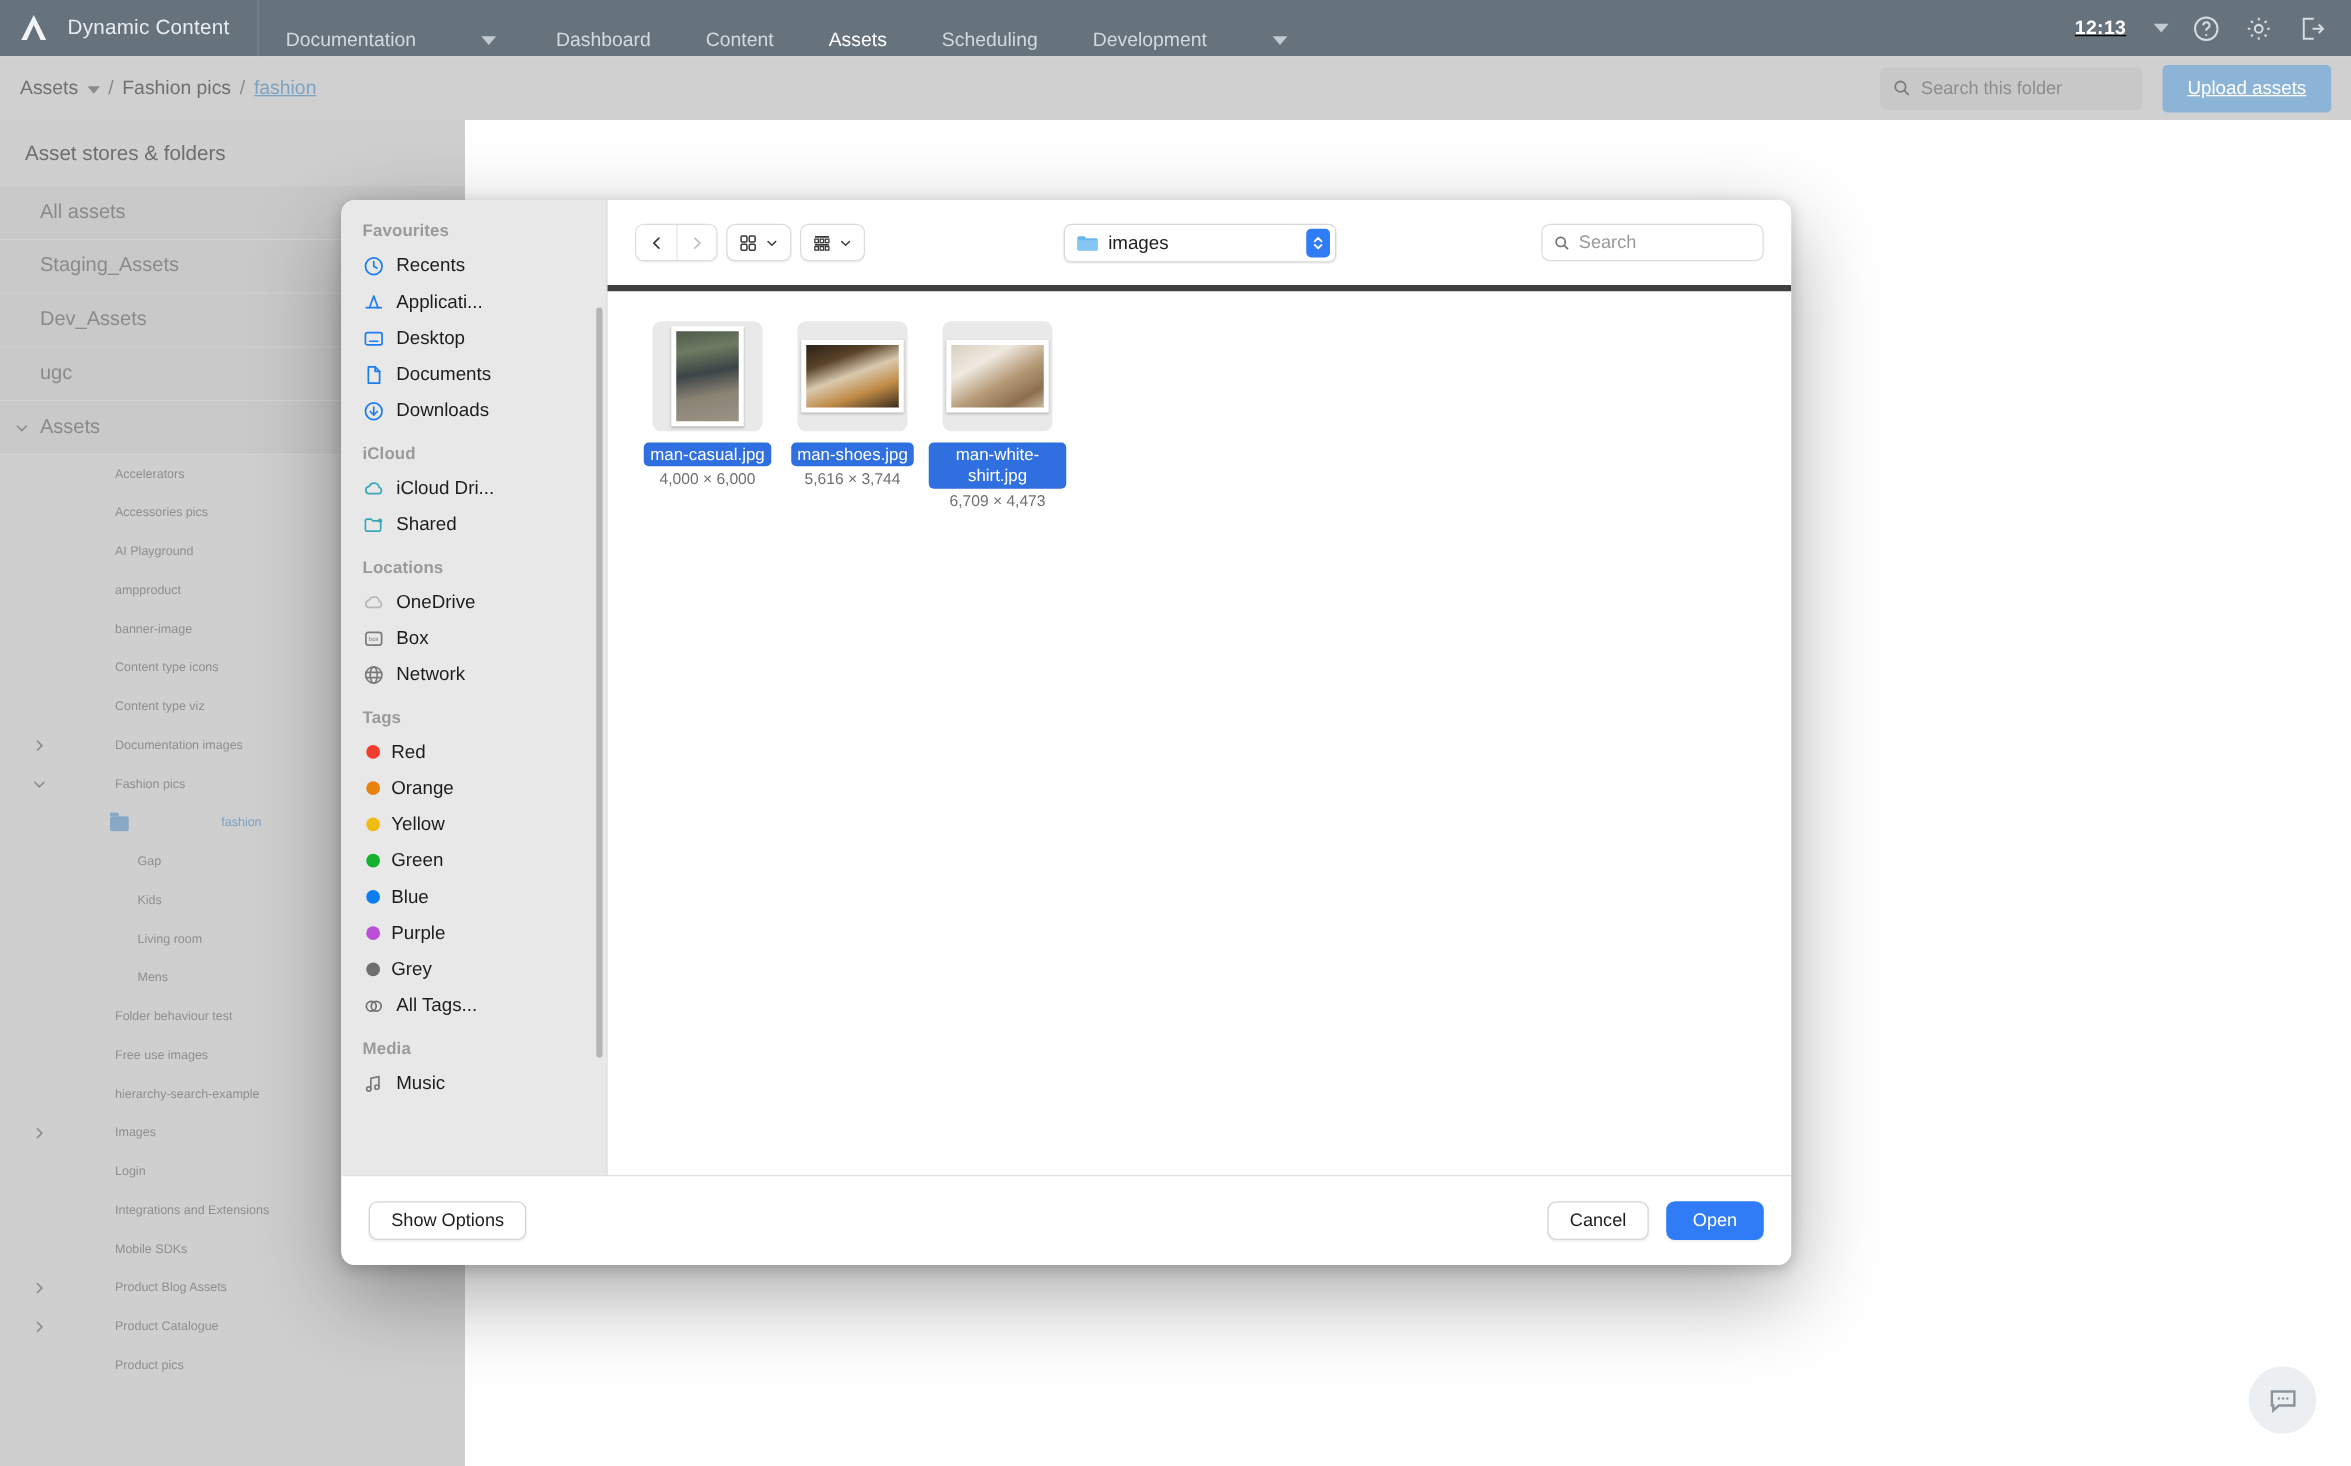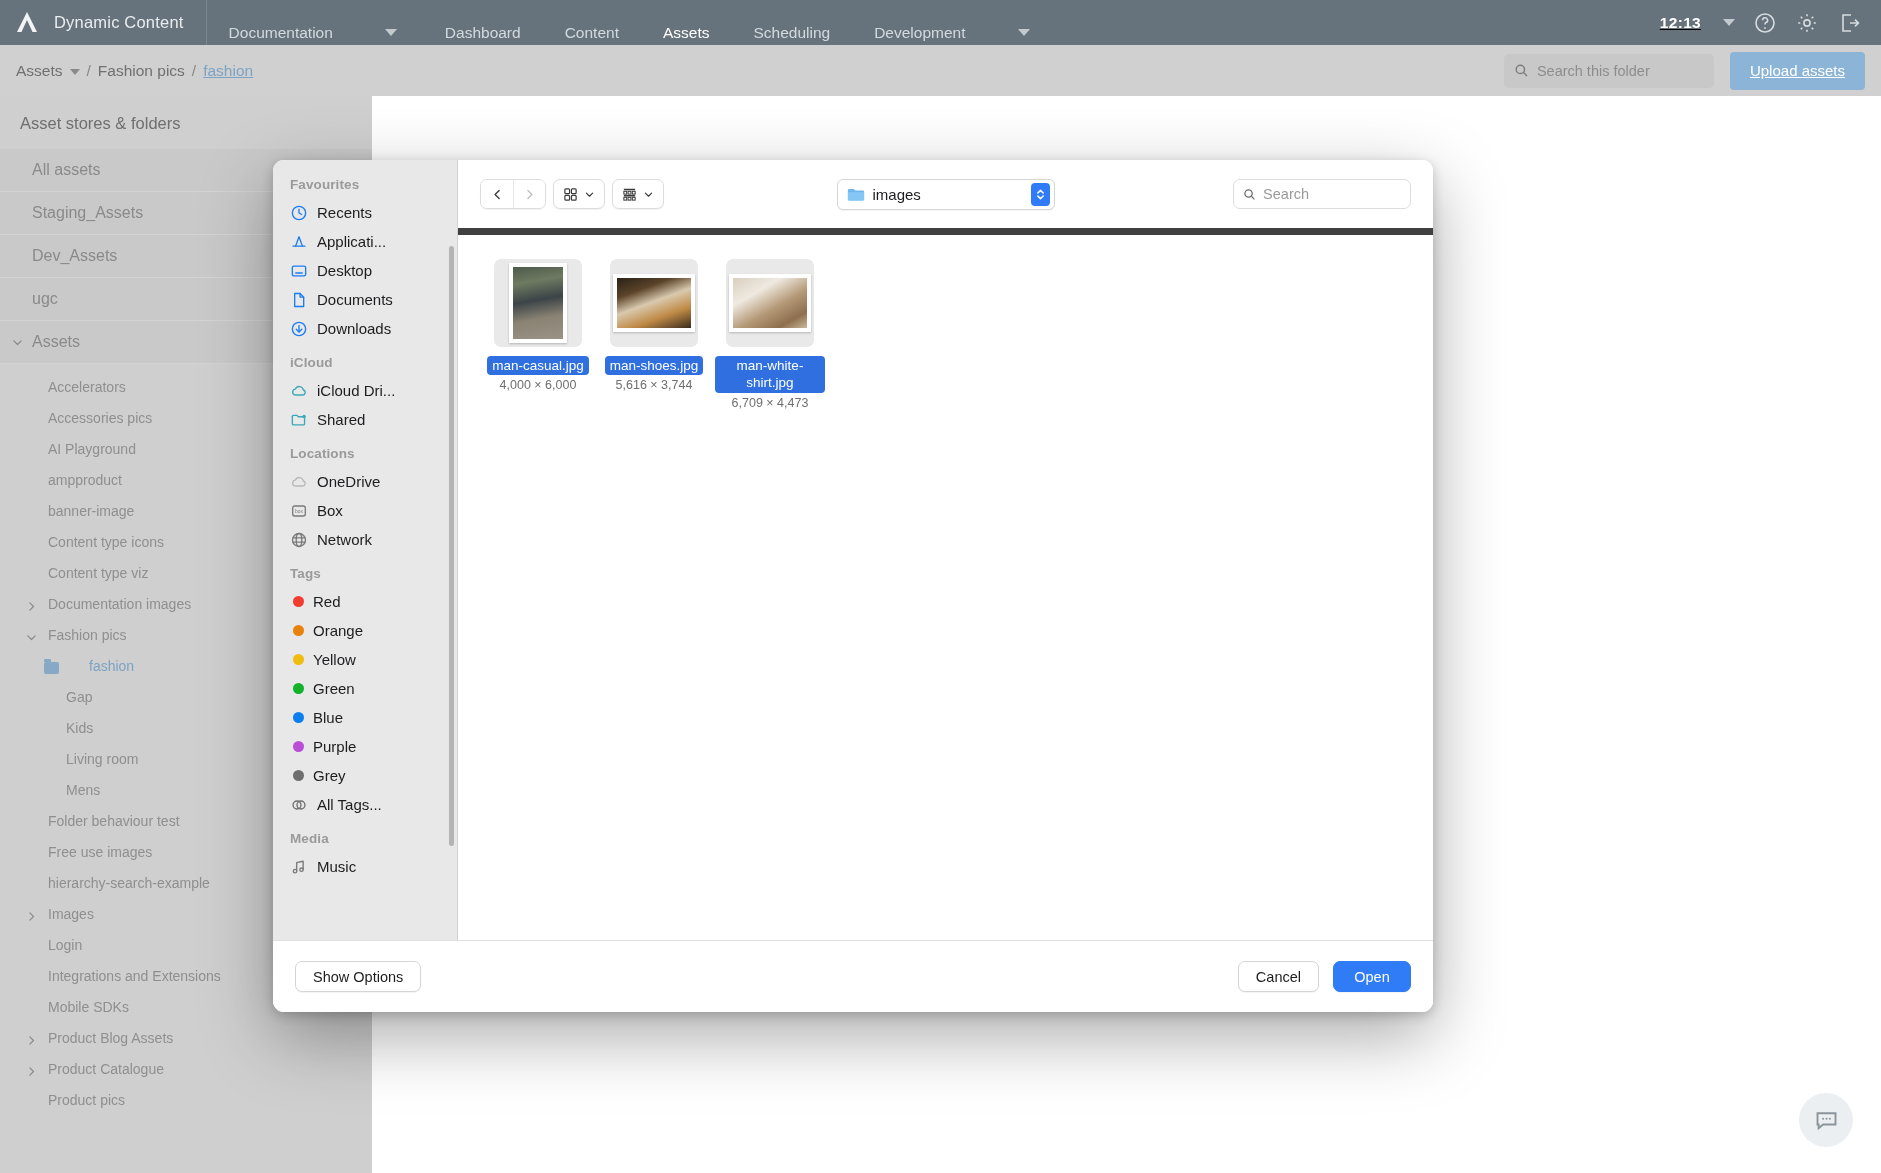--- a/index.html
+++ b/index.html
@@ -67,22 +67,22 @@
     background: #cfcfcf; overflow: hidden;
   }
   .sidebar-title { color: #6f6f6f; font-size: 16.5px; padding: 18px 0 16px 20px; }
   .store-row {
     height: 43px; display: flex; align-items: center; padding-left: 28px;
     color: #8a8a8a; font-size: 16px; background: #c9c9c9;
     border-bottom: 1px solid #d4d4d4;
   }
   .store-row .twisty { margin-right: 9px; margin-left: -16px; }
   .folder-row {
-    height: 31px; display: flex; align-items: flex-end; color: #8f8f8f;
-    font-size: 14px; padding-left: 46px;
+    height: 31px; display: flex; align-items: center; color: #8f8f8f;
+    font-size: 10px; padding-left: 46px; gap: 44px;
   }
   .folder-row.lvl2 { padding-left: 64px; }
   .folder-row.selected { color: #7ca3c4; }
   .twisty { width: 11px; height: 11px; flex: none; }
   .folder-row .twisty { position: relative; left: -20px; margin-right: -9px; }
   .mini-folder { width: 15px; height: 12px; background: #87a9c6; border-radius: 2px;
     margin-right: 8px; flex: none; position: relative; left: -22px; margin-left: 0; }
   .mini-folder::before { content: ""; position: absolute; top: -3px; left: 0; width: 7px;
     height: 3px; background: #87a9c6; border-radius: 1px 1px 0 0; }
 
@@ -95,21 +95,21 @@
   
   .dialog {
     position: absolute; left: 273px; top: 160px; width: 1160px; height: 852px;
     background: #ffffff; border-radius: 11px; overflow: hidden;
     box-shadow: 0 24px 70px rgba(0,0,0,.34), 0 3px 12px rgba(0,0,0,.2);
     display: flex; flex-direction: column;
   }
   .dlg-body { flex: 1; display: flex; min-height: 0; }
 
   .dlg-sidebar {
-    width: 184px; background: #e8e8e8; flex: none; position: relative;
+    width: 212px; background: #e8e8e8; flex: none; position: relative;
     overflow: hidden; padding-top: 17px;
   }
   .ds-header {
     color: #9a9a9a; font-size: 13.5px; font-weight: bold;
     padding: 12px 0 6px 17px; letter-spacing: .1px;
   }
   .ds-header:first-child { padding-top: 0; }
   .ds-item {
     height: 29px; display: flex; align-items: center; gap: 9px;
     padding-left: 17px; color: #1d1d1f; font-size: 15px;
@@ -160,21 +160,21 @@
     border: 1px solid #dcdcdc; border-radius: 7px; background: #fff;
     display: flex; align-items: center; gap: 7px; padding: 0 9px;
   }
   .dlg-search input {
     border: 0; outline: 0; background: transparent; font-size: 14.5px;
     color: #1d1d1f; font-family: inherit; width: 100%;
   }
   .dlg-search input::placeholder { color: #9a9a9a; }
 
   .file-area {
-    flex: 1; border-top: 7px solid #404040; padding: 24px 22px;
+    flex: 1; border-top: 5px solid #404040; padding: 24px 22px;
     display: flex; flex-wrap: wrap; align-content: flex-start; gap: 0;
     overflow: hidden;
   }
   .file-cell { width: 116px; display: flex; flex-direction: column; align-items: center; }
   .thumb-box {
     width: 88px; height: 88px; background: #e9e9e9; border-radius: 7px;
     display: flex; align-items: center; justify-content: center;
   }
   .photo { background: #ffffff; padding: 4px; box-shadow: 0 1px 2px rgba(0,0,0,.22); }
   .photo-inner { background-size: cover; background-position: center; display: block; }

